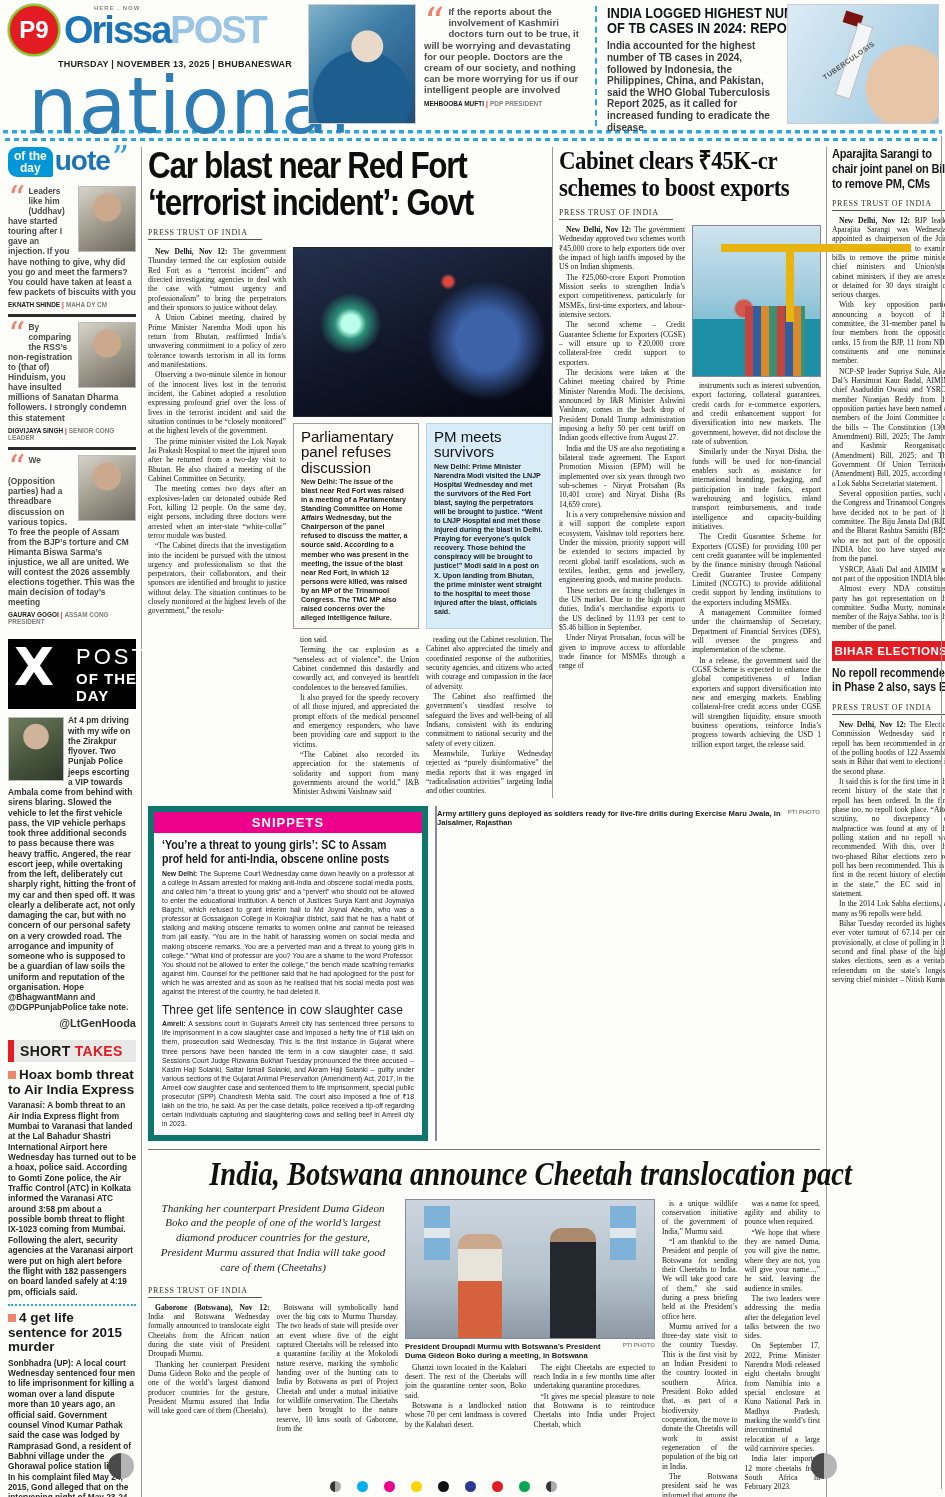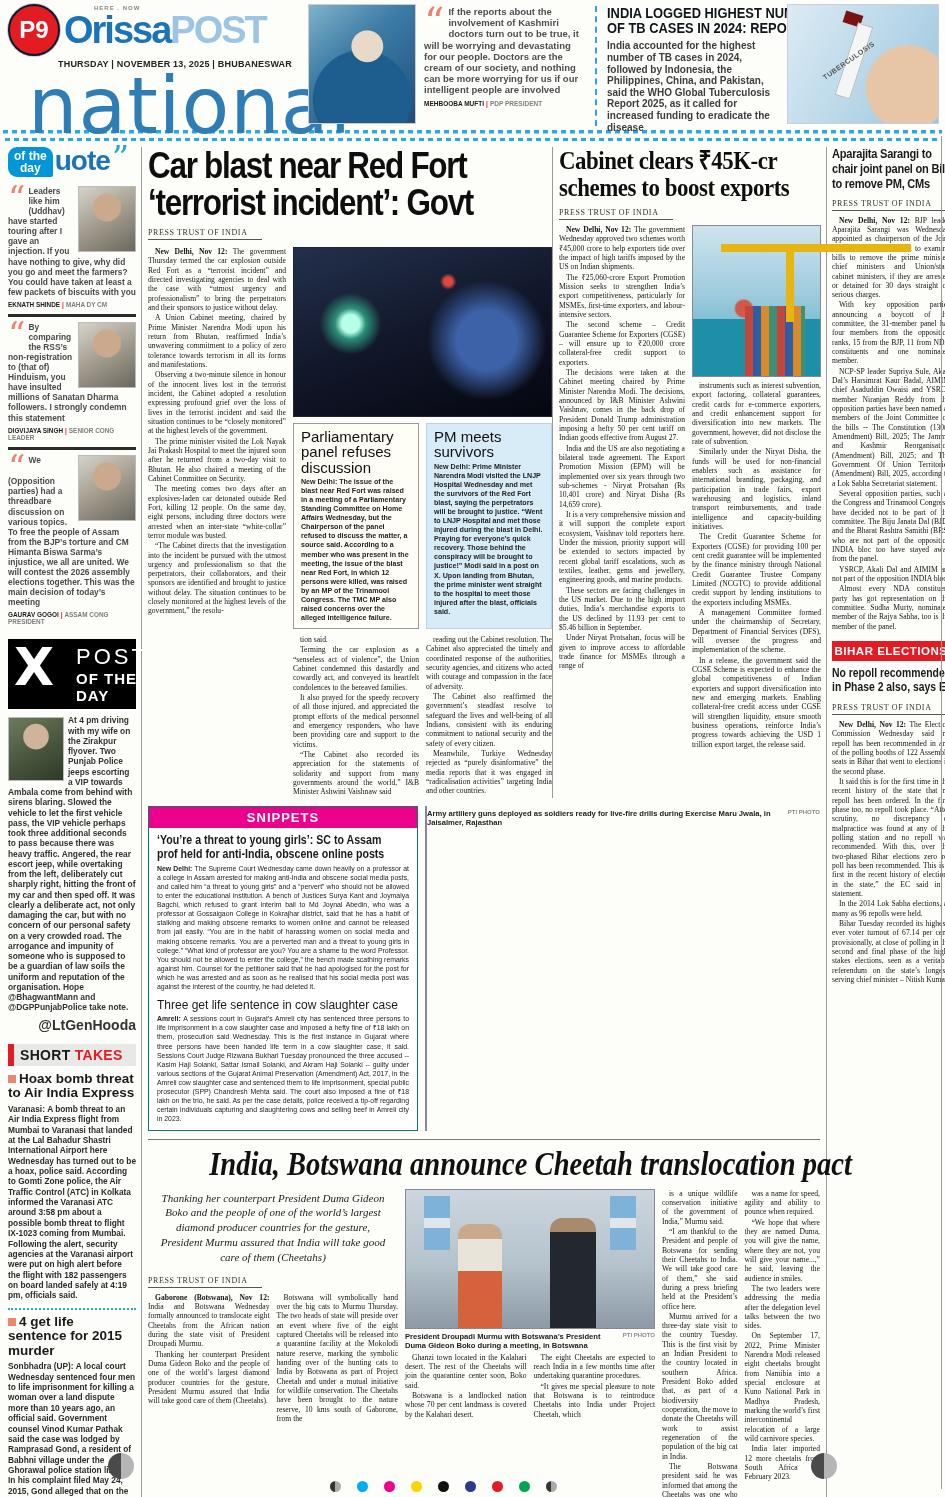--- a/index.html
+++ b/index.html
@@ -4,21 +4,21 @@
 <style>
   html,body{margin:0;padding:0;background:#9a9a9a;}
   .page{position:relative;width:945px;height:1497px;margin:0 auto;background:#fdfdfa;
         font-family:"Liberation Sans",sans-serif;color:#1a1a1a;overflow:hidden;}
   
   .masthead{display:flex;height:128px;padding:4px 6px 0 8px;box-sizing:border-box;}
   .mast-left{width:300px;}
   .logo-row{display:flex;align-items:center;height:52px;}
   .p9{width:48px;height:48px;border-radius:50%;background:#e31b23;color:#fff;font-weight:bold;
       font-size:24px;display:flex;align-items:center;justify-content:center;flex:0 0 auto;
-      border:2px solid #0f172a;box-shadow:0 0 0 1px #ccc;}
+      border:2px solid #84cc16;box-shadow:0 0 0 1px #ccc;}
   .brandwrap{margin-left:4px;line-height:1;position:relative;}
   .tagline{position:absolute;top:-6px;left:30px;font-size:6px;letter-spacing:1px;color:#888;font-weight:bold;}
   .brand{font-weight:bold;font-size:38px;letter-spacing:-2px;}
   .brand .o1{color:#1b74b8}.brand .o2{color:#9cc4e4}
   .dateline{font-size:9px;font-weight:bold;color:#222;margin:3px 0 0 50px;letter-spacing:.2px;}
   .national{font-family:"DejaVu Sans",sans-serif;font-size:78px;color:#2f7db5;line-height:.95;
             margin:0 0 0 20px;letter-spacing:1px;}
   .mufti-photo{width:106px;height:118px;flex:0 0 auto;border:1px solid #ccc;
       background:radial-gradient(circle at 55% 35%,#e8d9c8 0 16%,transparent 17%),
                  radial-gradient(circle at 50% 80%,#1d5e8f 0 45%,transparent 46%),
@@ -67,21 +67,21 @@
   .rq-attr .role{color:#7d7d7d;}
   .xpost-banner{background:#000;color:#fff;margin:8px 0 6px;padding:5px 6px;display:grid;
                 grid-template-columns:58px 1fr;grid-template-rows:auto auto;column-gap:4px;}
   .x-glyph{grid-row:1/3;font-size:52px;font-weight:bold;line-height:.9;font-family:"DejaVu Sans",sans-serif;}
   .x-post{font-size:22px;letter-spacing:3px;font-weight:normal;color:#fff;align-self:end;}
   .x-ofday{font-size:15px;font-weight:bold;letter-spacing:1px;}
   .xpost-body{font-size:8.4px;font-weight:bold;color:#333;line-height:1.22;overflow:hidden;}
   .x-photo{float:left;width:54px;height:62px;margin:2px 4px 2px 0;border:1px solid #bbb;
       background:radial-gradient(circle at 50% 30%,#cfb39a 0 24%,transparent 26%),
                  linear-gradient(150deg,#6d7b5c 0%,#45523b 60%,#2e3a28 100%);}
-  .x-handle{text-align:right;font-size:14px;font-weight:bold;margin-top:4px;}
+  .x-handle{text-align:right;font-size:11px;font-weight:bold;margin-top:4px;}
   .st-band{background:#e8e8e6;border-left:6px solid #e31b23;padding:3px 6px;font-size:14px;
            font-weight:bold;margin:10px 0 6px;letter-spacing:.3px;}
   .st-band .takes{color:#e31b23;}
   .st-head{font-size:13.5px;font-weight:bold;line-height:1.08;margin:2px 0 3px;}
   .st-bullet{display:inline-block;width:8px;height:8px;background:#ef856d;margin-right:3px;}
   .st-body{font-size:8.3px;font-weight:bold;color:#2b2b2b;line-height:1.25;text-align:left;}
   .st-sep{border-top:2px dotted #2aa9e1;margin:7px 0 5px;}
   
   .byline{font-family:"Liberation Serif",serif;font-size:8px;letter-spacing:.6px;color:#333;
           border-bottom:1px solid #555;display:inline-block;padding:0 14px 2px 0;margin:3px 0 5px;}
@@ -102,21 +102,21 @@
                  linear-gradient(160deg,#23304c 0%,#101527 55%,#05070f 100%);}
   .car-boxes{display:flex;gap:7px;}
   .pbox{flex:1;border:1px solid #9a9a9a;background:#fffef6;padding:5px 7px;}
   .pbox.blue{background:#d8ecf7;border-color:#b4d4e6;}
   .pbox h3{margin:0 0 3px;font-size:15px;font-weight:normal;color:#111;line-height:1.02;}
   .pbox-body{font-size:7.1px;font-weight:bold;color:#222;line-height:1.28;text-align:left;}
   .car-cont{display:flex;gap:7px;}
   .car-cont>div{flex:1;}
   
   .center-row2{display:flex;gap:7px;margin-top:8px;}
-  .snippets{width:268px;flex:0 0 auto;border:1px solid #0f766e;background:#fff;}
+  .snippets{width:268px;flex:0 0 auto;border:6px solid #0f766e;background:#fff;}
   .snip-band{background:#ec008c;color:#fff;text-align:center;font-weight:bold;font-size:13px;
              letter-spacing:1px;padding:3px 0;}
   .snip-inner{padding:5px 8px 6px;}
   .snip-head div{font-size:12.5px;font-weight:bold;line-height:1.12;white-space:nowrap;
                  transform:scaleX(.85);transform-origin:left;}
   .snip-body{font-size:6.9px;line-height:1.32;color:#222;text-align:justify;margin-top:3px;}
   .snip-head2{font-size:12px;font-weight:normal;margin:8px 0 0;line-height:1;}
   .army{flex:1;display:flex;flex-direction:row;}
   .army-photo{flex:1;border:1px solid #889;
       background:radial-gradient(ellipse at 20% 85%,#6b6f4a 0 10%,transparent 12%),

